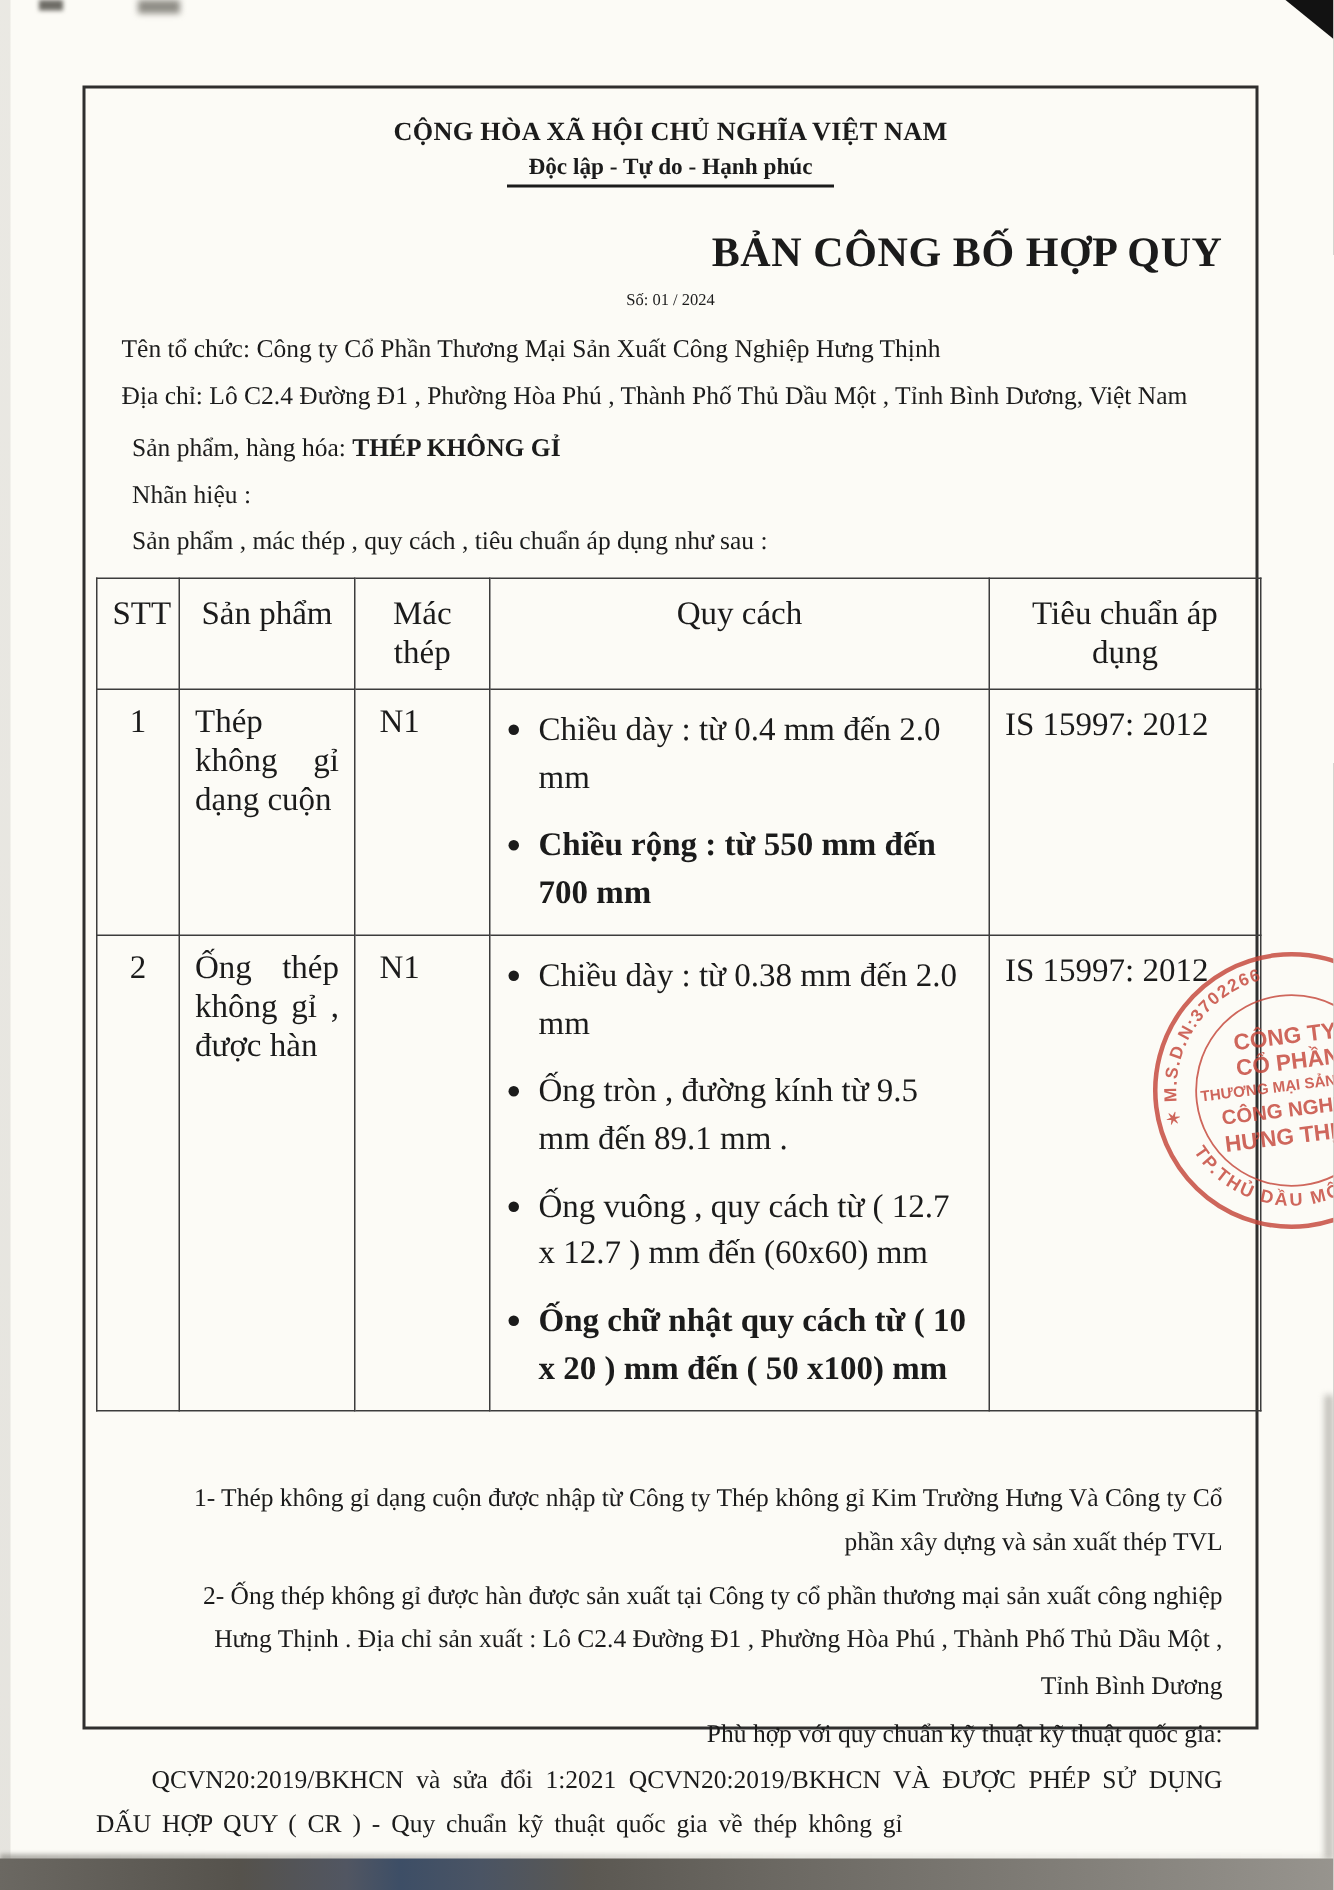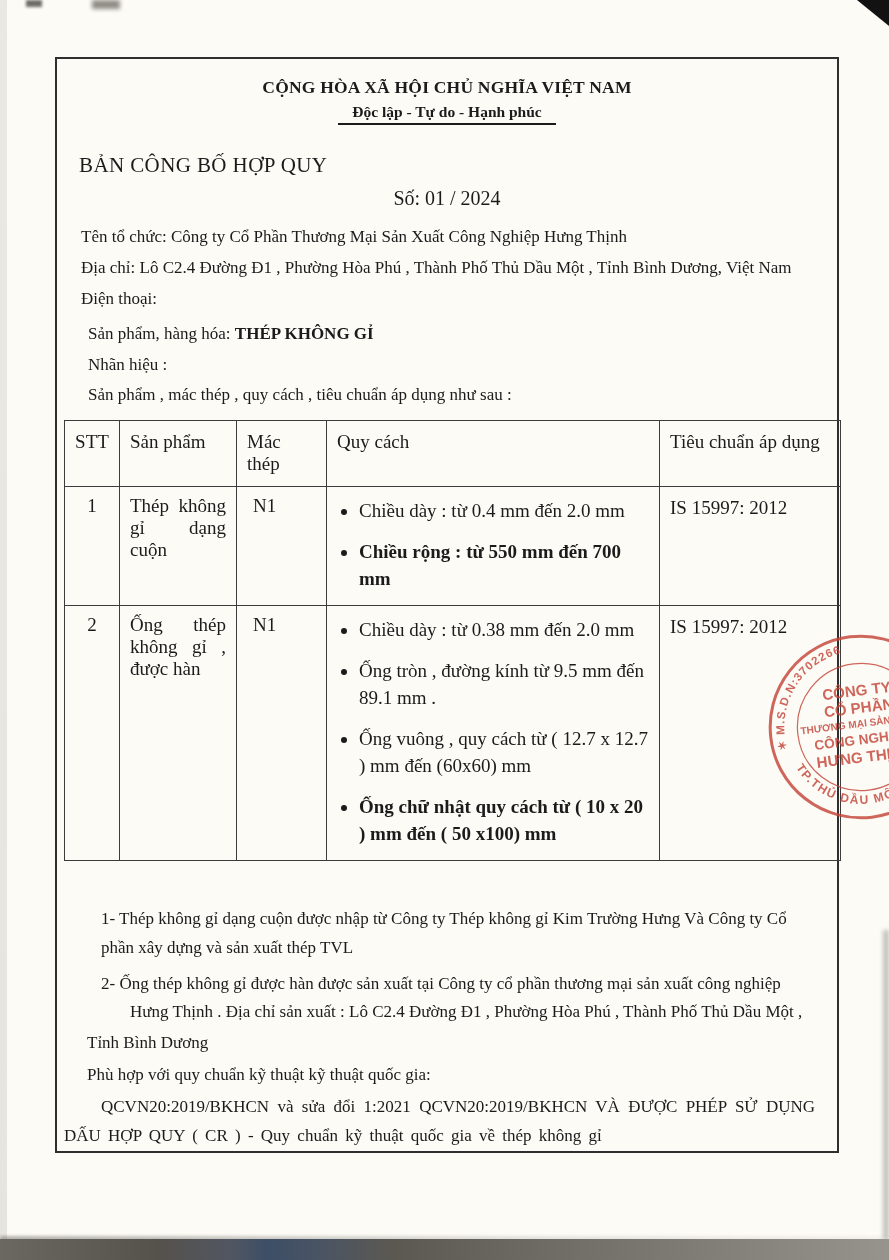--- a/index.html
+++ b/index.html
@@ -16,47 +16,47 @@
     border:2px solid #2f2f2f; padding:16px 22px 0;
   }
 
   .doc-header { text-align:center; margin-top:2px; }
   .national-title { font-size:17.5px; font-weight:bold; letter-spacing:.2px; }
   .motto {
     display:inline-block; font-size:15.5px; font-weight:bold;
     padding:1px 14px 2px; border-bottom:2.5px solid #1b1b1b; margin-top:4px;
   }
 
-  .doc-title { text-align:left; font-size:21px; font-weight:normal; margin-top:28px; letter-spacing:.4px; }
-  .doc-number { text-align:center; font-size:20px; margin-top:9px; }
+  .doc-title { text-align:right; font-size:28px; font-weight:bold; margin-top:28px; letter-spacing:.4px; }
+  .doc-number { text-align:center; font-size:11px; margin-top:9px; }
 
   .line { font-size:17px; line-height:1.7; margin:2px 0 0 2px; }
   .line.first { margin-top:13px; }
   .line.indent { margin-left:9px; }
   .line.gap-top { margin-top:6px; }
 
   .doc-table {
     border-collapse:collapse; table-layout:fixed; width:776px;
-    margin:10px 0 0 -15px; font-size:19px;border-radius:18px;
+    margin:10px 0 0 -15px; font-size:22px;border-radius:18px;
   }
   .doc-table th, .doc-table td {
     border:1.6px solid #3c3c3c; vertical-align:top;
     padding:8px 10px; font-weight:normal; text-align:left;
   }
-  .doc-table thead th { padding:10px 10px 11px; }
+  .doc-table thead th { padding:10px 10px 11px;text-align:center; }
   .c-stt { text-align:center !important; }
   td.c-prod { text-align:justify; }
   td.c-grade { padding-left:16px; }
   td.c-std { padding-top:10px; }
   ul.specs { margin:2px 0 0; padding-left:22px; }
   ul.specs li { margin-bottom:13px; line-height:1.45; }
   ul.specs li:last-child { margin-bottom:4px;font-weight:bold; }
 
   .notes { margin-top:44px; font-size:17px; line-height:1.7; }
-  .note { margin:0; }
+  .note { margin:0;text-align:right; }
   .note.n1 { margin-left:22px; margin-bottom:7px; }
   .note.n2 { margin-left:22px; padding-left:29px; text-indent:-29px; }
   .note.n3 { margin-left:8px; margin-top:2px; }
   .note.n4 { margin-left:8px; margin-top:3px; }
   .note.n5 { margin-left:-15px; margin-top:3px; text-align:justify; text-indent:37px; word-spacing:3px; }
 
   
   .stamp {
     position:absolute; left:750px; top:616px; width:222px; height:222px;
     color:#c5463a; opacity:.82; transform:rotate(-7deg);
@@ -92,21 +92,20 @@
       <div>
         <span class="motto">Độc lập - Tự do - Hạnh phúc</span>
       </div>
     </div>
 
     <div class="doc-title">BẢN CÔNG BỐ HỢP QUY</div>
     <div class="doc-number">Số: 01 / 2024</div>
 
     <p class="line first">Tên tổ chức: Công ty Cổ Phần Thương Mại Sản Xuất Công Nghiệp Hưng Thịnh</p>
     <p class="line">Địa chỉ: Lô C2.4 Đường Đ1 , Phường Hòa Phú , Thành Phố Thủ Dầu Một , Tỉnh Bình Dương, Việt Nam</p>
-    <p class="line">Điện thoại:</p>
     <p class="line indent gap-top"><span>Sản phẩm, hàng hóa: </span><b>THÉP KHÔNG GỈ</b></p>
     <p class="line indent">Nhãn hiệu :</p>
     <p class="line indent">Sản phẩm , mác thép , quy cách , tiêu chuẩn áp dụng như sau :</p>
 
     <table class="doc-table">
       <colgroup>
         <col style="width:55px">
           <col style="width:117px">
           <col style="width:90px">
           <col style="width:333px">

